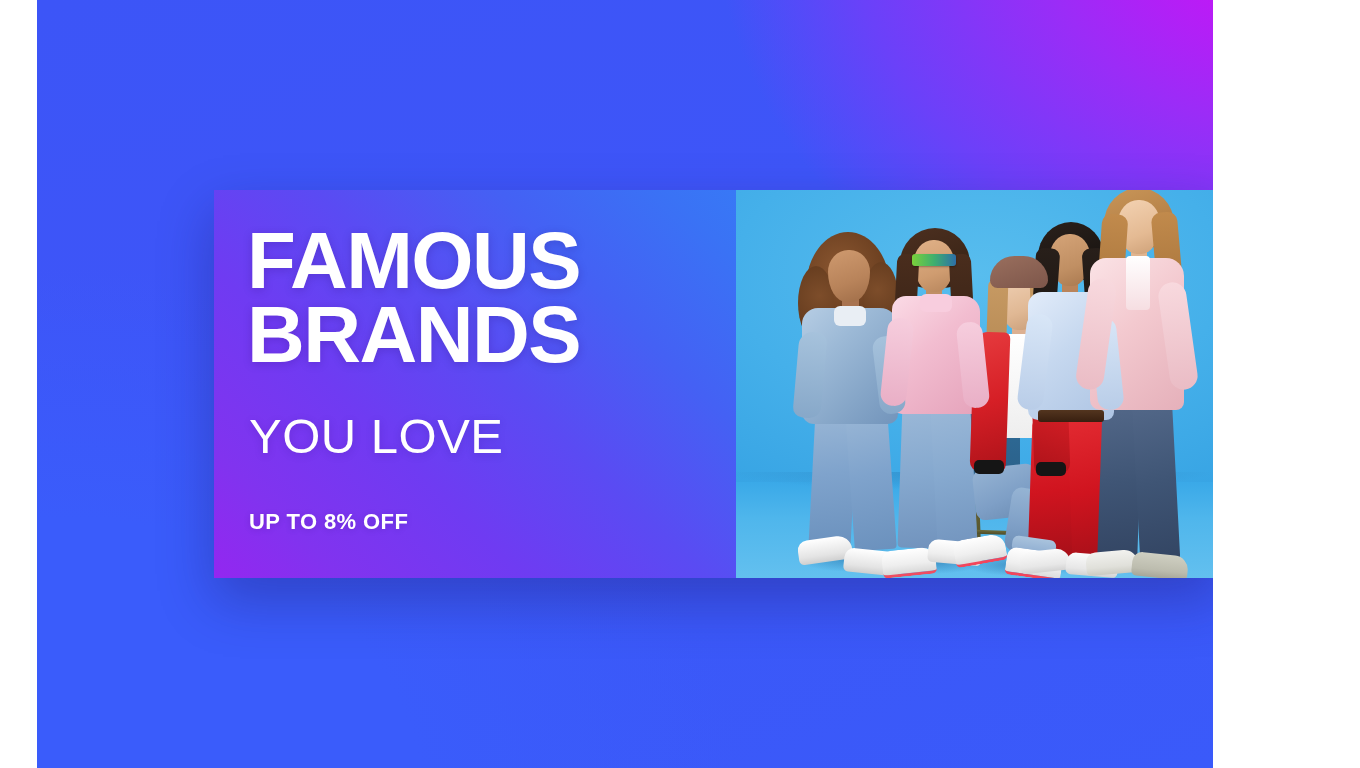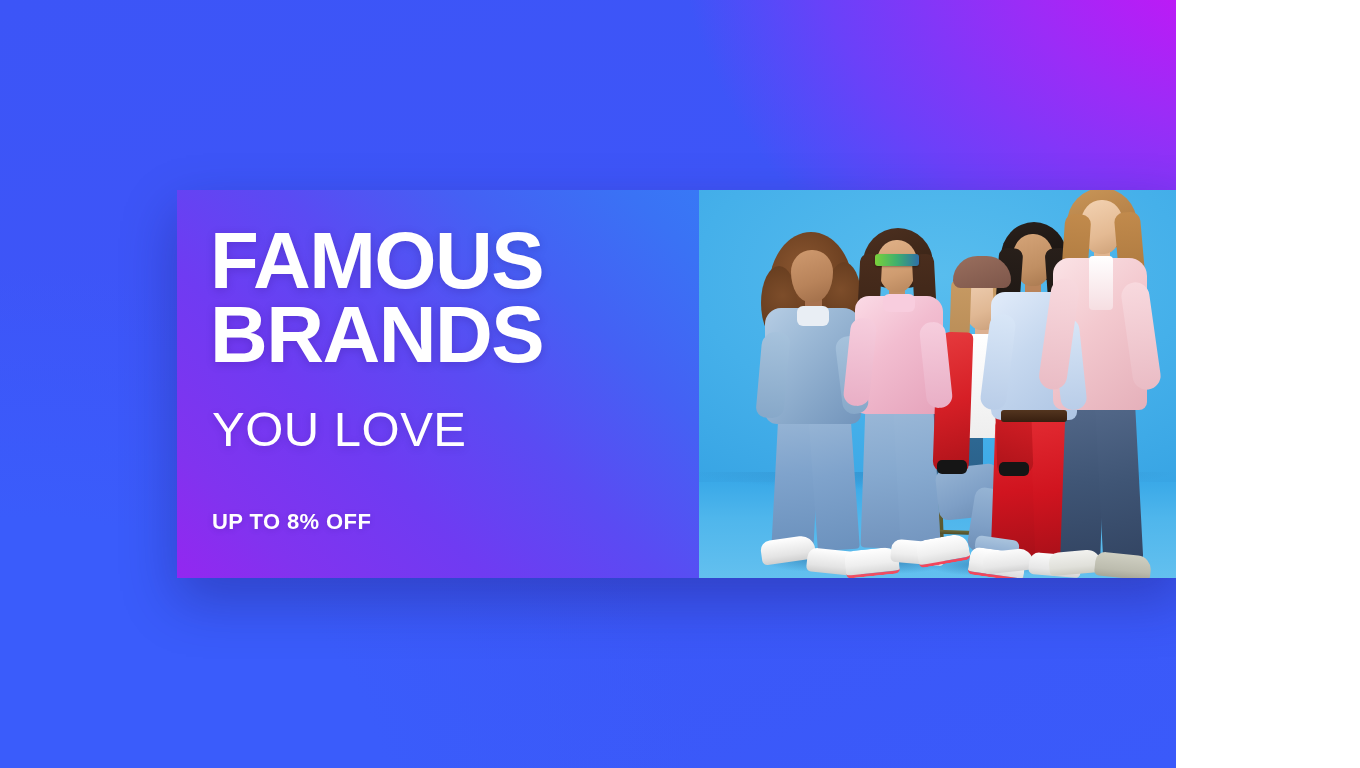--- a/index.html
+++ b/index.html
@@ -17,20 +17,21 @@
     position: relative;
     width: 1176px;
     height: 768px;
     background:
       radial-gradient(ellipse 760px 620px at 108% -12%,
         #d511f8 0%, #c217f6 16%, #9b2cf7 36%, #6a41f9 60%, rgba(72,72,250,0) 78%),
       radial-gradient(ellipse 900px 700px at 2% 104%,
         #3a5cfb 0%, #3a5cfb 40%, rgba(58,92,251,0) 76%),
       linear-gradient(160deg, #3c55f7 0%, #3e55f8 40%, #3b58f8 72%, #3a5afa 100%);
     overflow: hidden;
+    margin-left: 37px;
   }
 
   
   #banner {
     position: absolute;
     left: 177px;
     top: 190px;
     width: 1007px;
     height: 388px;
     display: flex;
@@ -66,21 +67,21 @@
     line-height: 0.93;
     letter-spacing: -1.5px;
     white-space: pre;
     text-shadow: 0 2px 10px rgba(40, 10, 110, 0.22);
   }
   .headline .l2 { display: block; }
 
   .subhead {
     position: absolute;
     left: 2px;
-    top: 215px;
+    top: 222px;
     color: #ffffff;
     font-weight: 400;
     font-size: 49px;
     letter-spacing: 0.5px;
     line-height: 1;
     white-space: pre;
     text-shadow: 0 2px 8px rgba(40, 10, 110, 0.18);
   }
 
   .offer {

